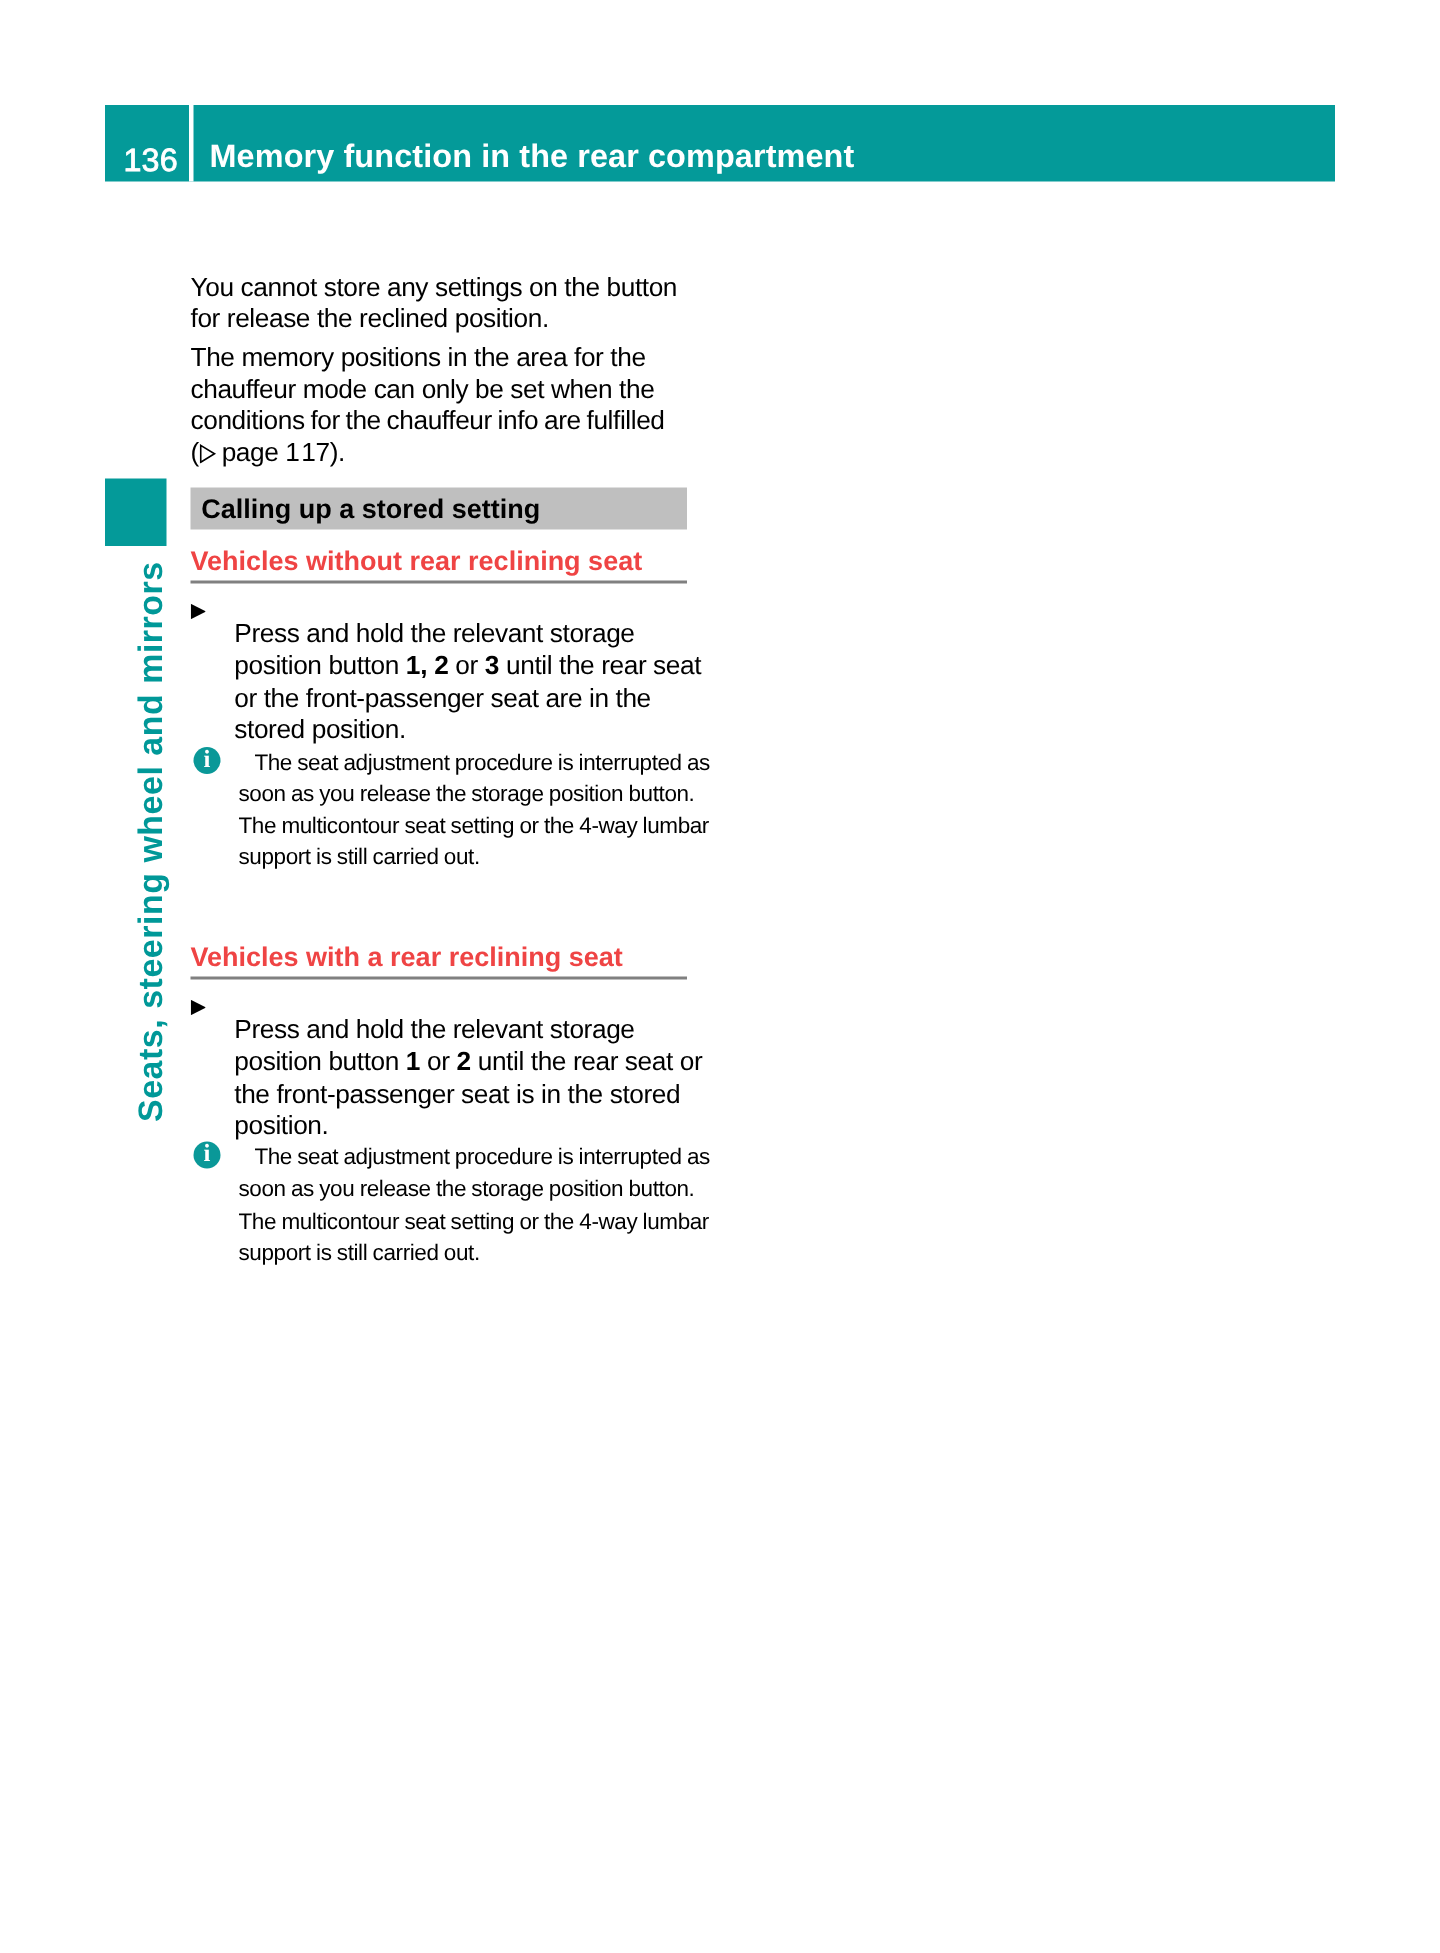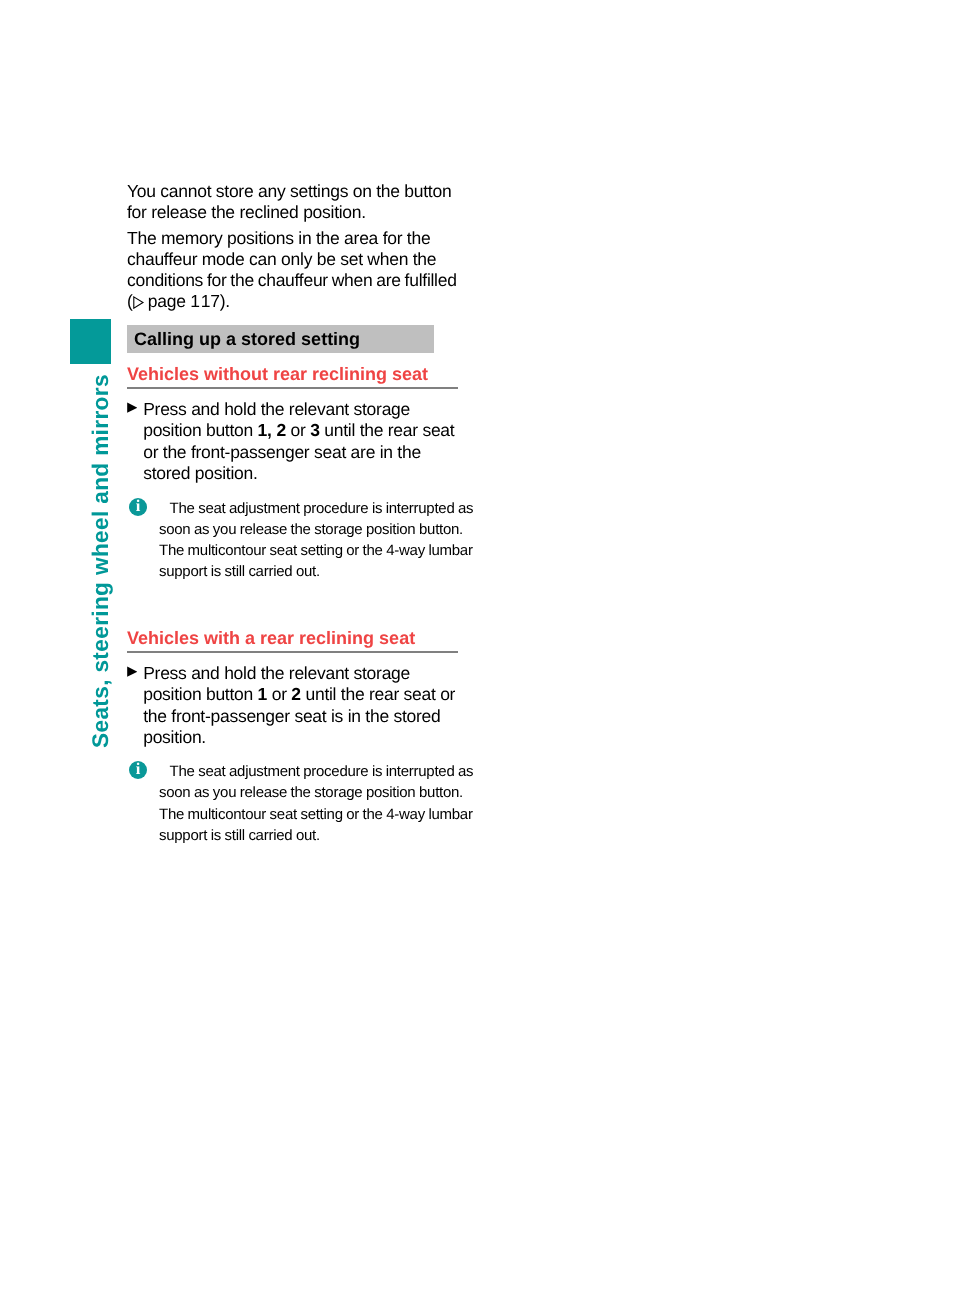--- a/index.html
+++ b/index.html
@@ -32,34 +32,34 @@
 
   
   .col{position:absolute;left:127px;top:0;width:331px;}
   .para{position:absolute;left:0;width:331px;margin:0;
         font-size:17.5px;line-height:21.3px;letter-spacing:-0.27px;color:#000;}
   .ln{white-space:nowrap;line-height:1;margin-top:26px;}
   .tight{word-spacing:-0.77px;}
   .tri-out{vertical-align:-2.1px;margin:0 3px 0 0.2px;}
 
   
-  .grey-bar{position:absolute;left:0;width:307px;height:27.5px;background:#bfbfbf;}
+  .grey-bar{position:absolute;left:0;width:331px;height:27.5px;background:#bfbfbf;}
   .grey-bar span{position:absolute;left:7.1px;top:4.7px;
         font-weight:bold;font-size:18px;color:#000;letter-spacing:0px;line-height:1;}
 
   
   .subhead{position:absolute;left:0;width:331px;
            font-weight:bold;font-size:18px;color:#ef4444;line-height:1;letter-spacing:0px;}
   .subrule{position:absolute;left:0;width:331px;height:2px;background:#808080;}
 
   
   .step{position:absolute;left:0;width:331px;}
   .step .tri{position:absolute;left:0.2px;width:10.2px;height:10.3px;
         background:#000;clip-path:polygon(0 0,100% 50%,0 100%);}
-  .step .txt{position:absolute;left:16.2px;width:313px;margin:0;
+  .step .txt{position:absolute;left:16.2px;width:313px;margin:13px;
         font-size:17.5px;line-height:21.3px;letter-spacing:-0.27px;color:#000;}
   .step .txt b{font-weight:bold;letter-spacing:-0.2px;}
 
   
   .note{position:absolute;left:0;width:331px;}
   .note .ico{position:absolute;left:2px;width:18px;height:18px;border-radius:50%;
         background:#0a9898;}
   .note .ico span{position:absolute;left:0;top:0;width:18px;height:18px;
         display:flex;align-items:center;justify-content:center;
         font-family:"Liberation Serif",serif;font-weight:bold;font-size:16.5px;
@@ -70,32 +70,37 @@
 
   
   .wm{position:absolute;left:681px;top:1272px;
       color:#8d8d8f;font-size:26px;letter-spacing:0.6px;line-height:1;}
 </style>
 </head>
 <body>
 
 <div class="page">
 
+  <div class="hdr">
+    <div class="hdr-num">136</div>
+    <div class="hdr-rule"></div>
+    <div class="hdr-title">Memory function in the rear compartment</div>
+  </div>
 
   <div class="tab-square"></div>
   <div class="tab-text">Seats, steering wheel and mirrors</div>
 
   <div class="col">
 
     <p class="para ln" style="top:156.6px">You cannot store any settings on the button</p>
     <p class="para ln" style="top:177.9px">for release the reclined position.</p>
 
     <p class="para ln" style="top:203.5px">The memory positions in the area for the</p>
     <p class="para ln" style="top:224.8px">chauffeur mode can only be set when the</p>
-    <p class="para ln tight" style="top:246.1px">conditions for the chauffeur when are fulfilled</p>
+    <p class="para ln tight" style="top:246.1px">conditions for the chauffeur info are fulfilled</p>
     <p class="para ln" style="top:267.4px"><span>(</span><svg class="tri-out" width="12" height="13" viewBox="0 0 12 13">
           <path d="M0.8 0.9 L10.0 6.55 L0.8 12.2 Z" fill="none" stroke="#000" stroke-width="1.1" stroke-linejoin="miter"></path>
         </svg><span>page 1 17</span><span>).</span></p>
 
     <div class="grey-bar" style="top:325.3px">
       <span>Calling up a stored setting</span>
     </div>
 
     <div class="subhead" style="top:365.4px">Vehicles without rear reclining seat</div>
     <div class="subrule" style="top:387.2px"></div>

